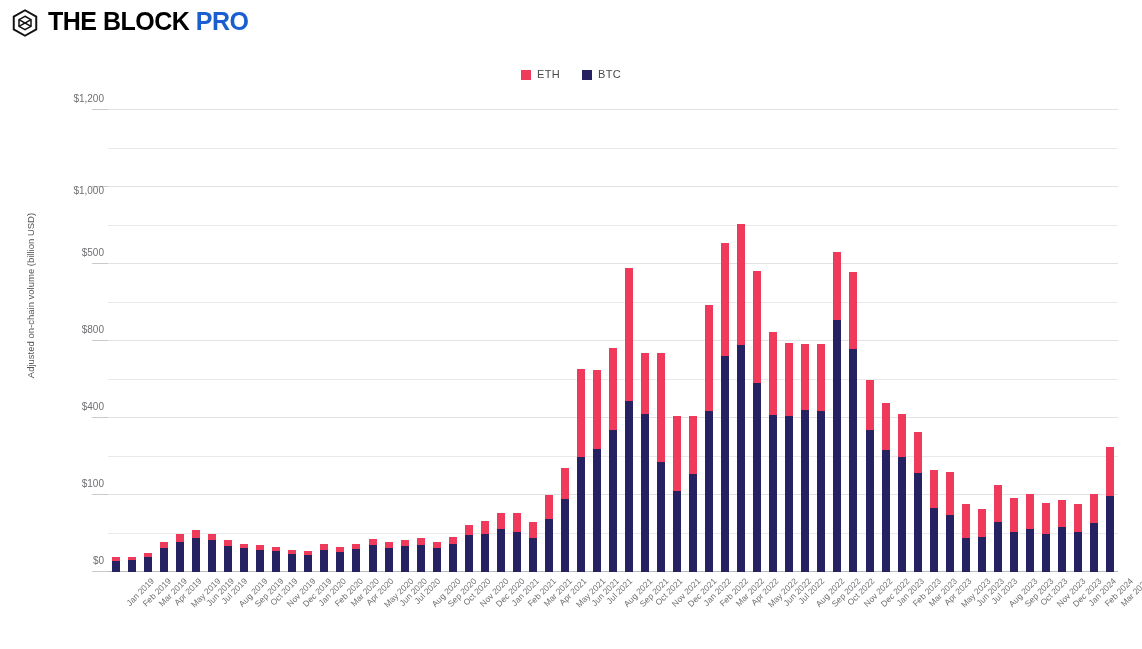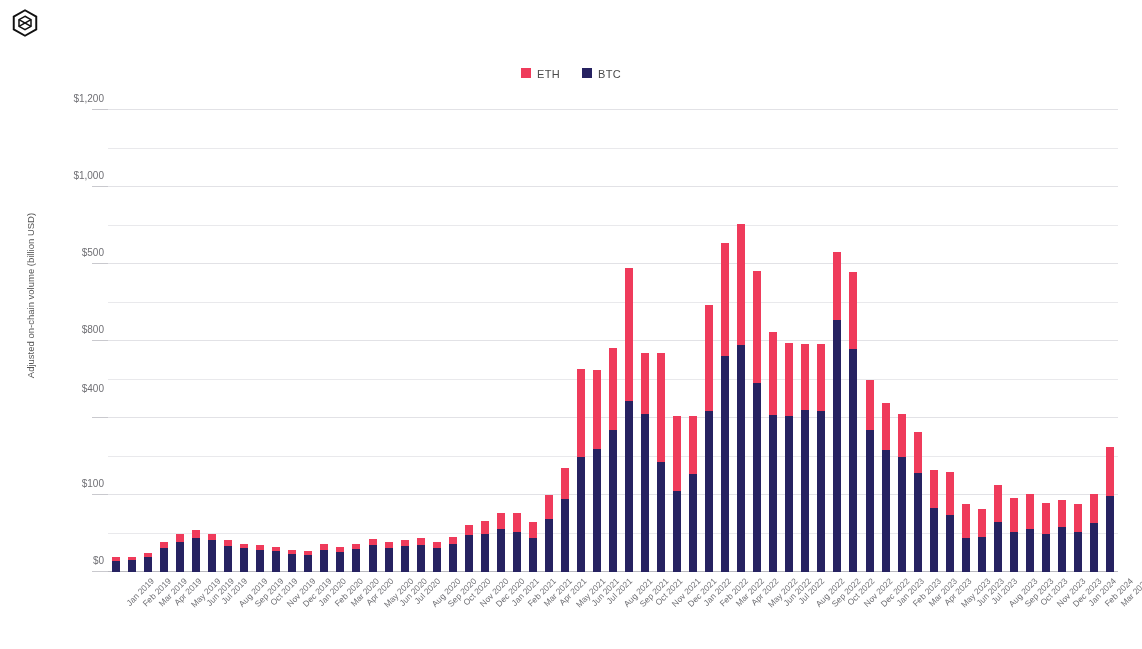--- a/index.html
+++ b/index.html
@@ -16,21 +16,21 @@
   #brand-title{font-size:25px;font-weight:bold;letter-spacing:-0.5px;line-height:26px;color:#000;white-space:nowrap;}
   #brand-title .pro{color:#1a5fd0;}
   #brand-sub{font-size:10.5px;letter-spacing:1px;color:#3a3a3a;line-height:12px;margin-top:1px;padding-left:34px;}
   #brand-sub:before{content:"\2022";margin-right:3px;}
   #chart-title{
     position:absolute;left:0;top:30px;width:1142px;text-align:center;
     font-size:16.5px;font-weight:bold;color:#3b3b3b;letter-spacing:0.1px;
   }
   
   #legend{position:absolute;left:0;top:68px;width:1142px;display:flex;justify-content:center;gap:22px;}
-  .legend-item{display:flex;align-items:flex-start;gap:6px;}
+  .legend-item{display:flex;align-items:flex-end;gap:6px;}
   .legend-swatch{width:10px;height:10px;display:inline-block;}
   .legend-label{font-size:11px;color:#4a4a4a;letter-spacing:0.3px;}
   
   #chart-area{position:absolute;left:0;top:0;width:1142px;height:649px;}
   #ylabel{
     position:absolute;left:-150px;top:290px;width:360px;text-align:center;
     transform:rotate(-90deg);transform-origin:center center;
     font-size:9.5px;color:#555;white-space:nowrap;
   }
   #plot{
@@ -59,20 +59,23 @@
 
 <div id="header">
   <div id="brand">
     <span id="brand-logo">
       <svg viewBox="0 0 40 40" width="30" height="30" aria-hidden="true">
         <polygon points="20,3 35,11.5 35,28.5 20,37 5,28.5 5,11.5" fill="none" stroke="#111" stroke-width="2.6"></polygon>
         <polygon points="20,11 28,15.5 28,24.5 20,29 12,24.5 12,15.5" fill="none" stroke="#111" stroke-width="2"></polygon>
         <line x1="12" y1="15.5" x2="28" y2="24.5" stroke="#111" stroke-width="2"></line>
         <line x1="28" y1="15.5" x2="12" y2="24.5" stroke="#111" stroke-width="2"></line>
       </svg>
+    </span>
+    <span id="brand-text">
+      <div id="brand-title"><span>THE BLOCK </span><span class="pro">PRO</span></div>
     </span>
   </div>
 </div>
 
 <div id="legend">
     <div class="legend-item">
       <span class="legend-swatch" style="background: rgb(239, 59, 91);"></span>
       <span class="legend-label">ETH</span>
     </div>
     <div class="legend-item">
@@ -98,27 +101,27 @@
         <div class="gridline major" style="bottom: 308px;"></div>
         <div class="gridline major" style="bottom: 385px;"></div>
         <div class="gridline major" style="bottom: 462px;"></div>
       </div>
     <div id="yticks">
         <div class="ytick-dash" style="bottom: 0px;"></div>
         <div class="ytick" style="bottom: 0px;">$0</div>
         <div class="ytick-dash" style="bottom: 77px;"></div>
         <div class="ytick" style="bottom: 77px;">$100</div>
         <div class="ytick-dash" style="bottom: 154px;"></div>
-        <div class="ytick" style="bottom: 172px;">$400</div>
+        <div class="ytick" style="bottom: 154px;">$400</div>
         <div class="ytick-dash" style="bottom: 231px;"></div>
         <div class="ytick" style="bottom: 231px;">$800</div>
         <div class="ytick-dash" style="bottom: 308px;"></div>
         <div class="ytick" style="bottom: 308px;">$500</div>
         <div class="ytick-dash" style="bottom: 385px;"></div>
-        <div class="ytick" style="bottom: 385px;">$1,000</div>
+        <div class="ytick" style="bottom: 370px;">$1,000</div>
         <div class="ytick-dash" style="bottom: 462px;"></div>
         <div class="ytick" style="bottom: 462px;">$1,200</div>
       </div>
     <div id="bars">
         <div class="bar-group" style="left: 4.01587px; height: 14.63px;">
           <div class="seg seg-btc" style="height: 10.78px; background: rgb(38, 34, 97);"></div>
           <div class="seg" style="bottom: 10.78px; height: 3.85px; background: rgb(239, 59, 91);"></div>
         </div>
         <div class="bar-group" style="left: 20.0476px; height: 15.015px;">
           <div class="seg seg-btc" style="height: 11.55px; background: rgb(38, 34, 97);"></div>

